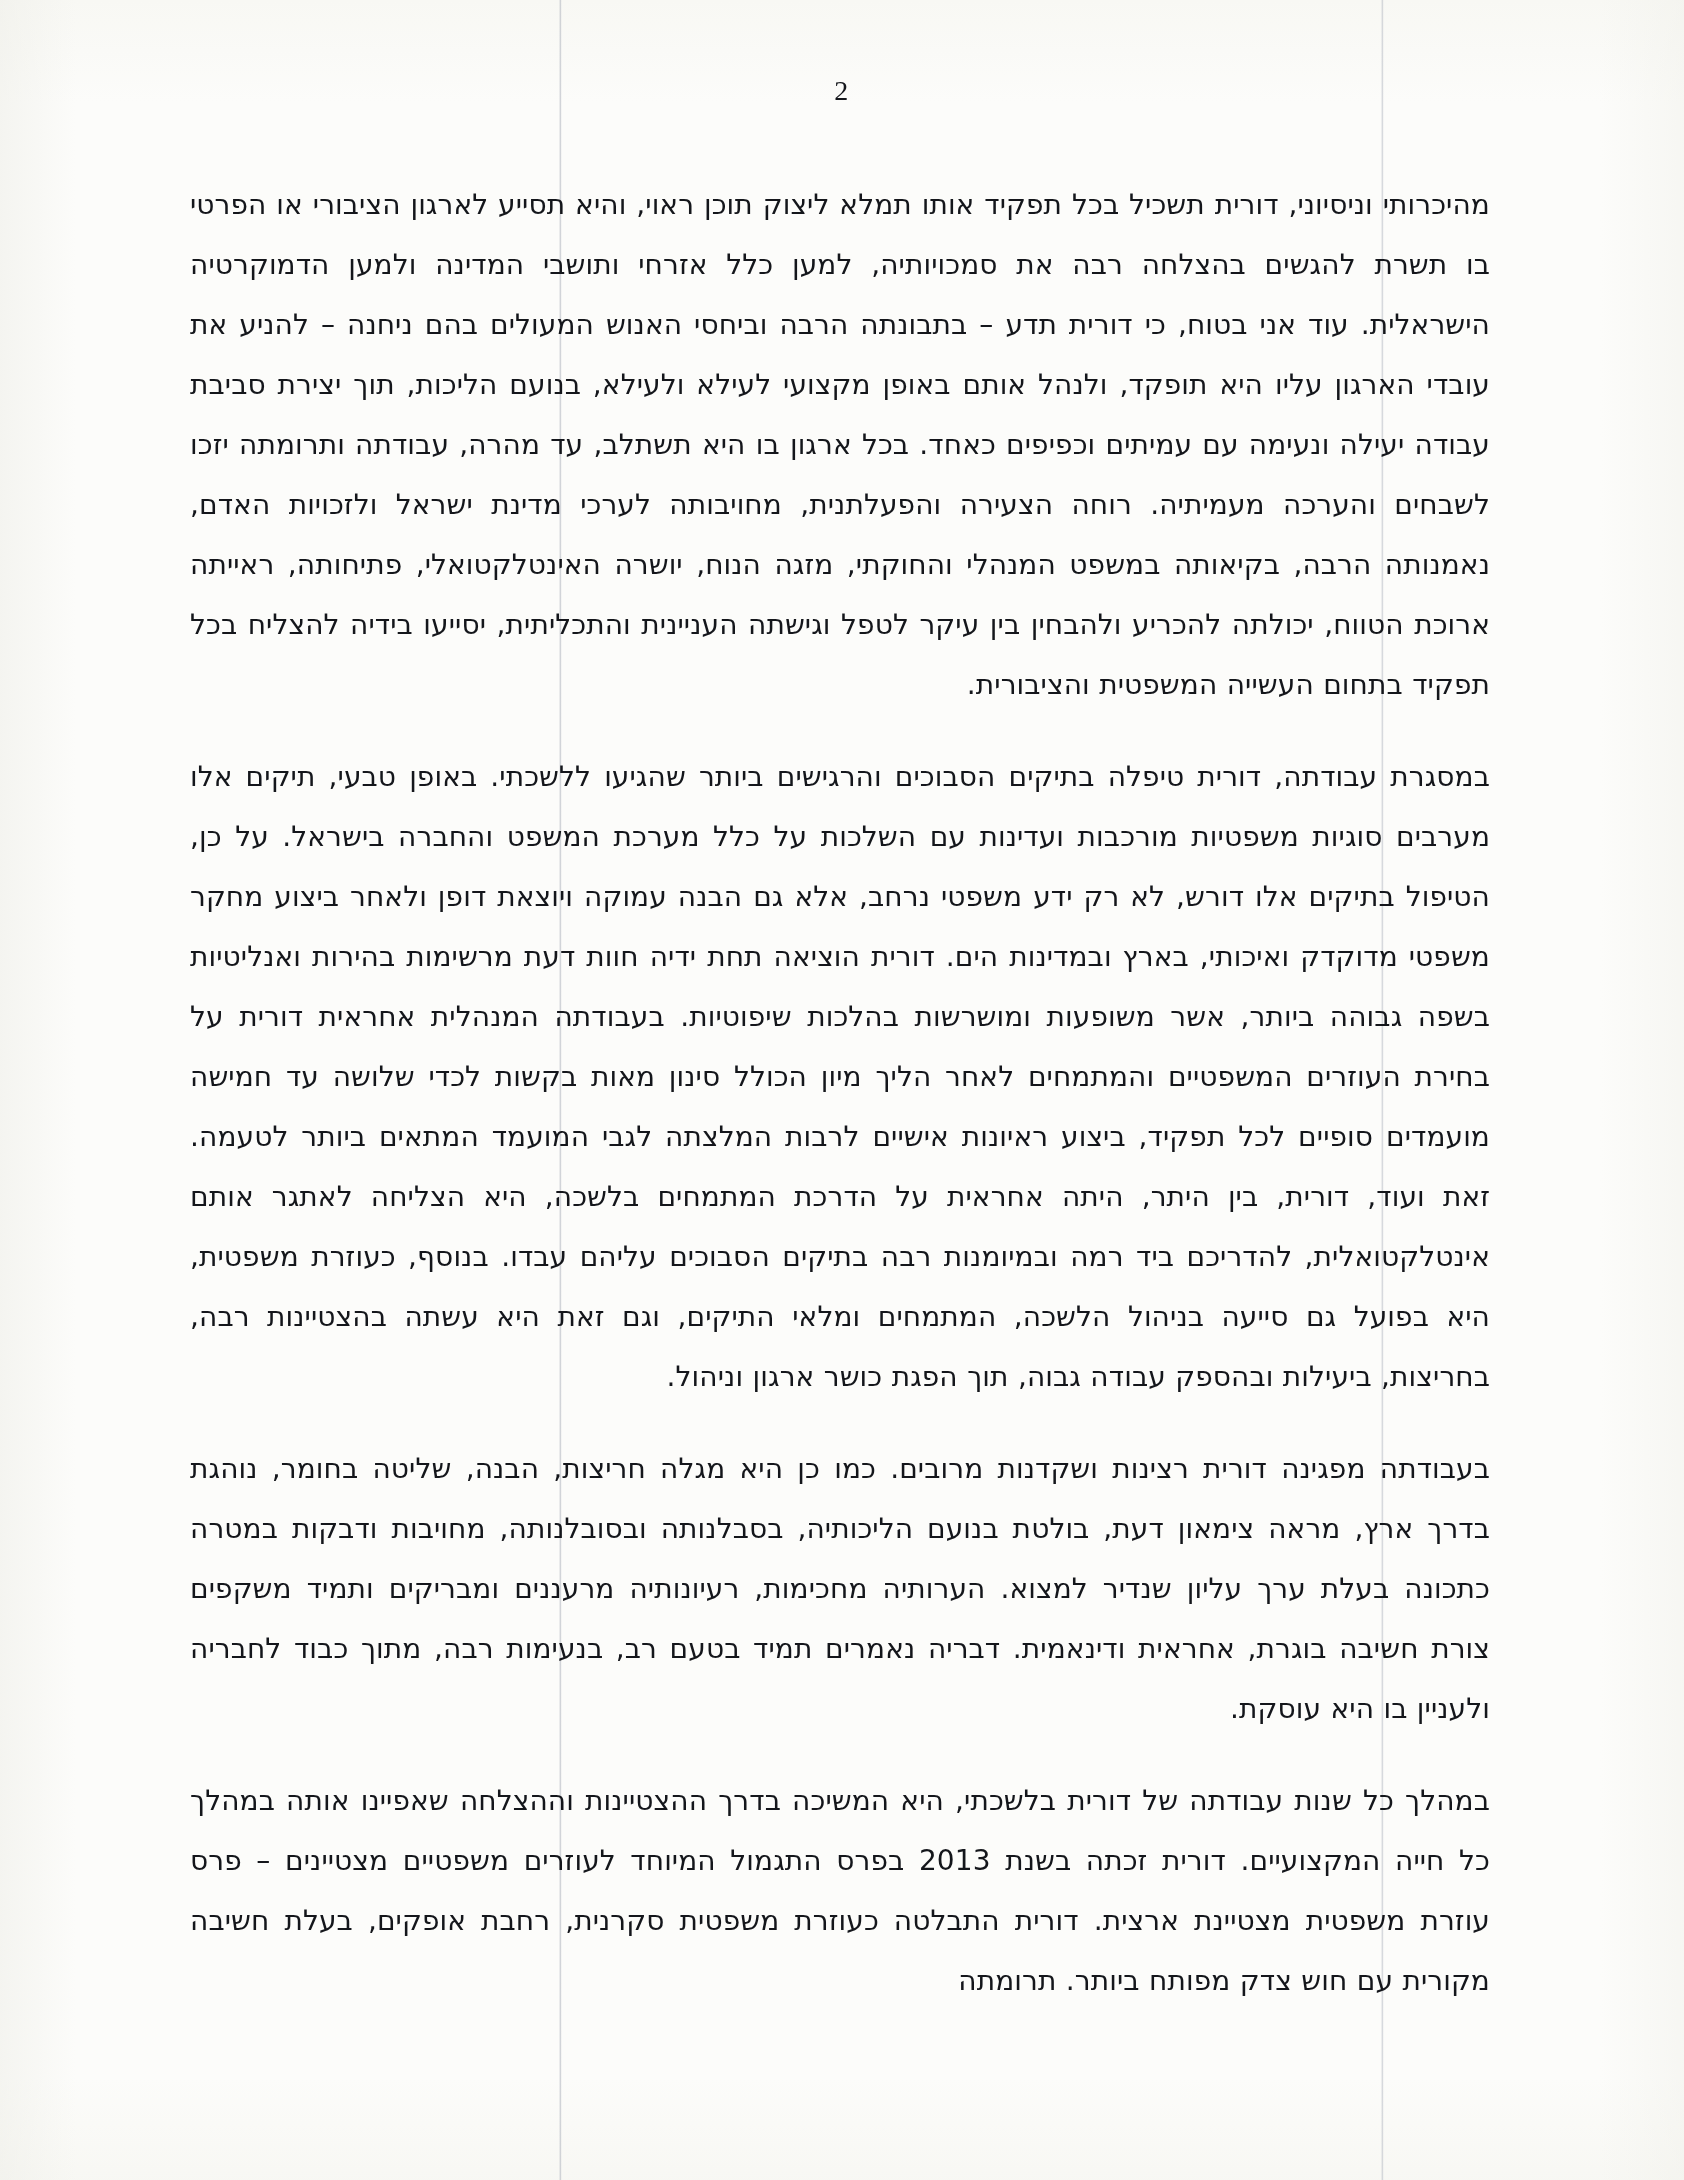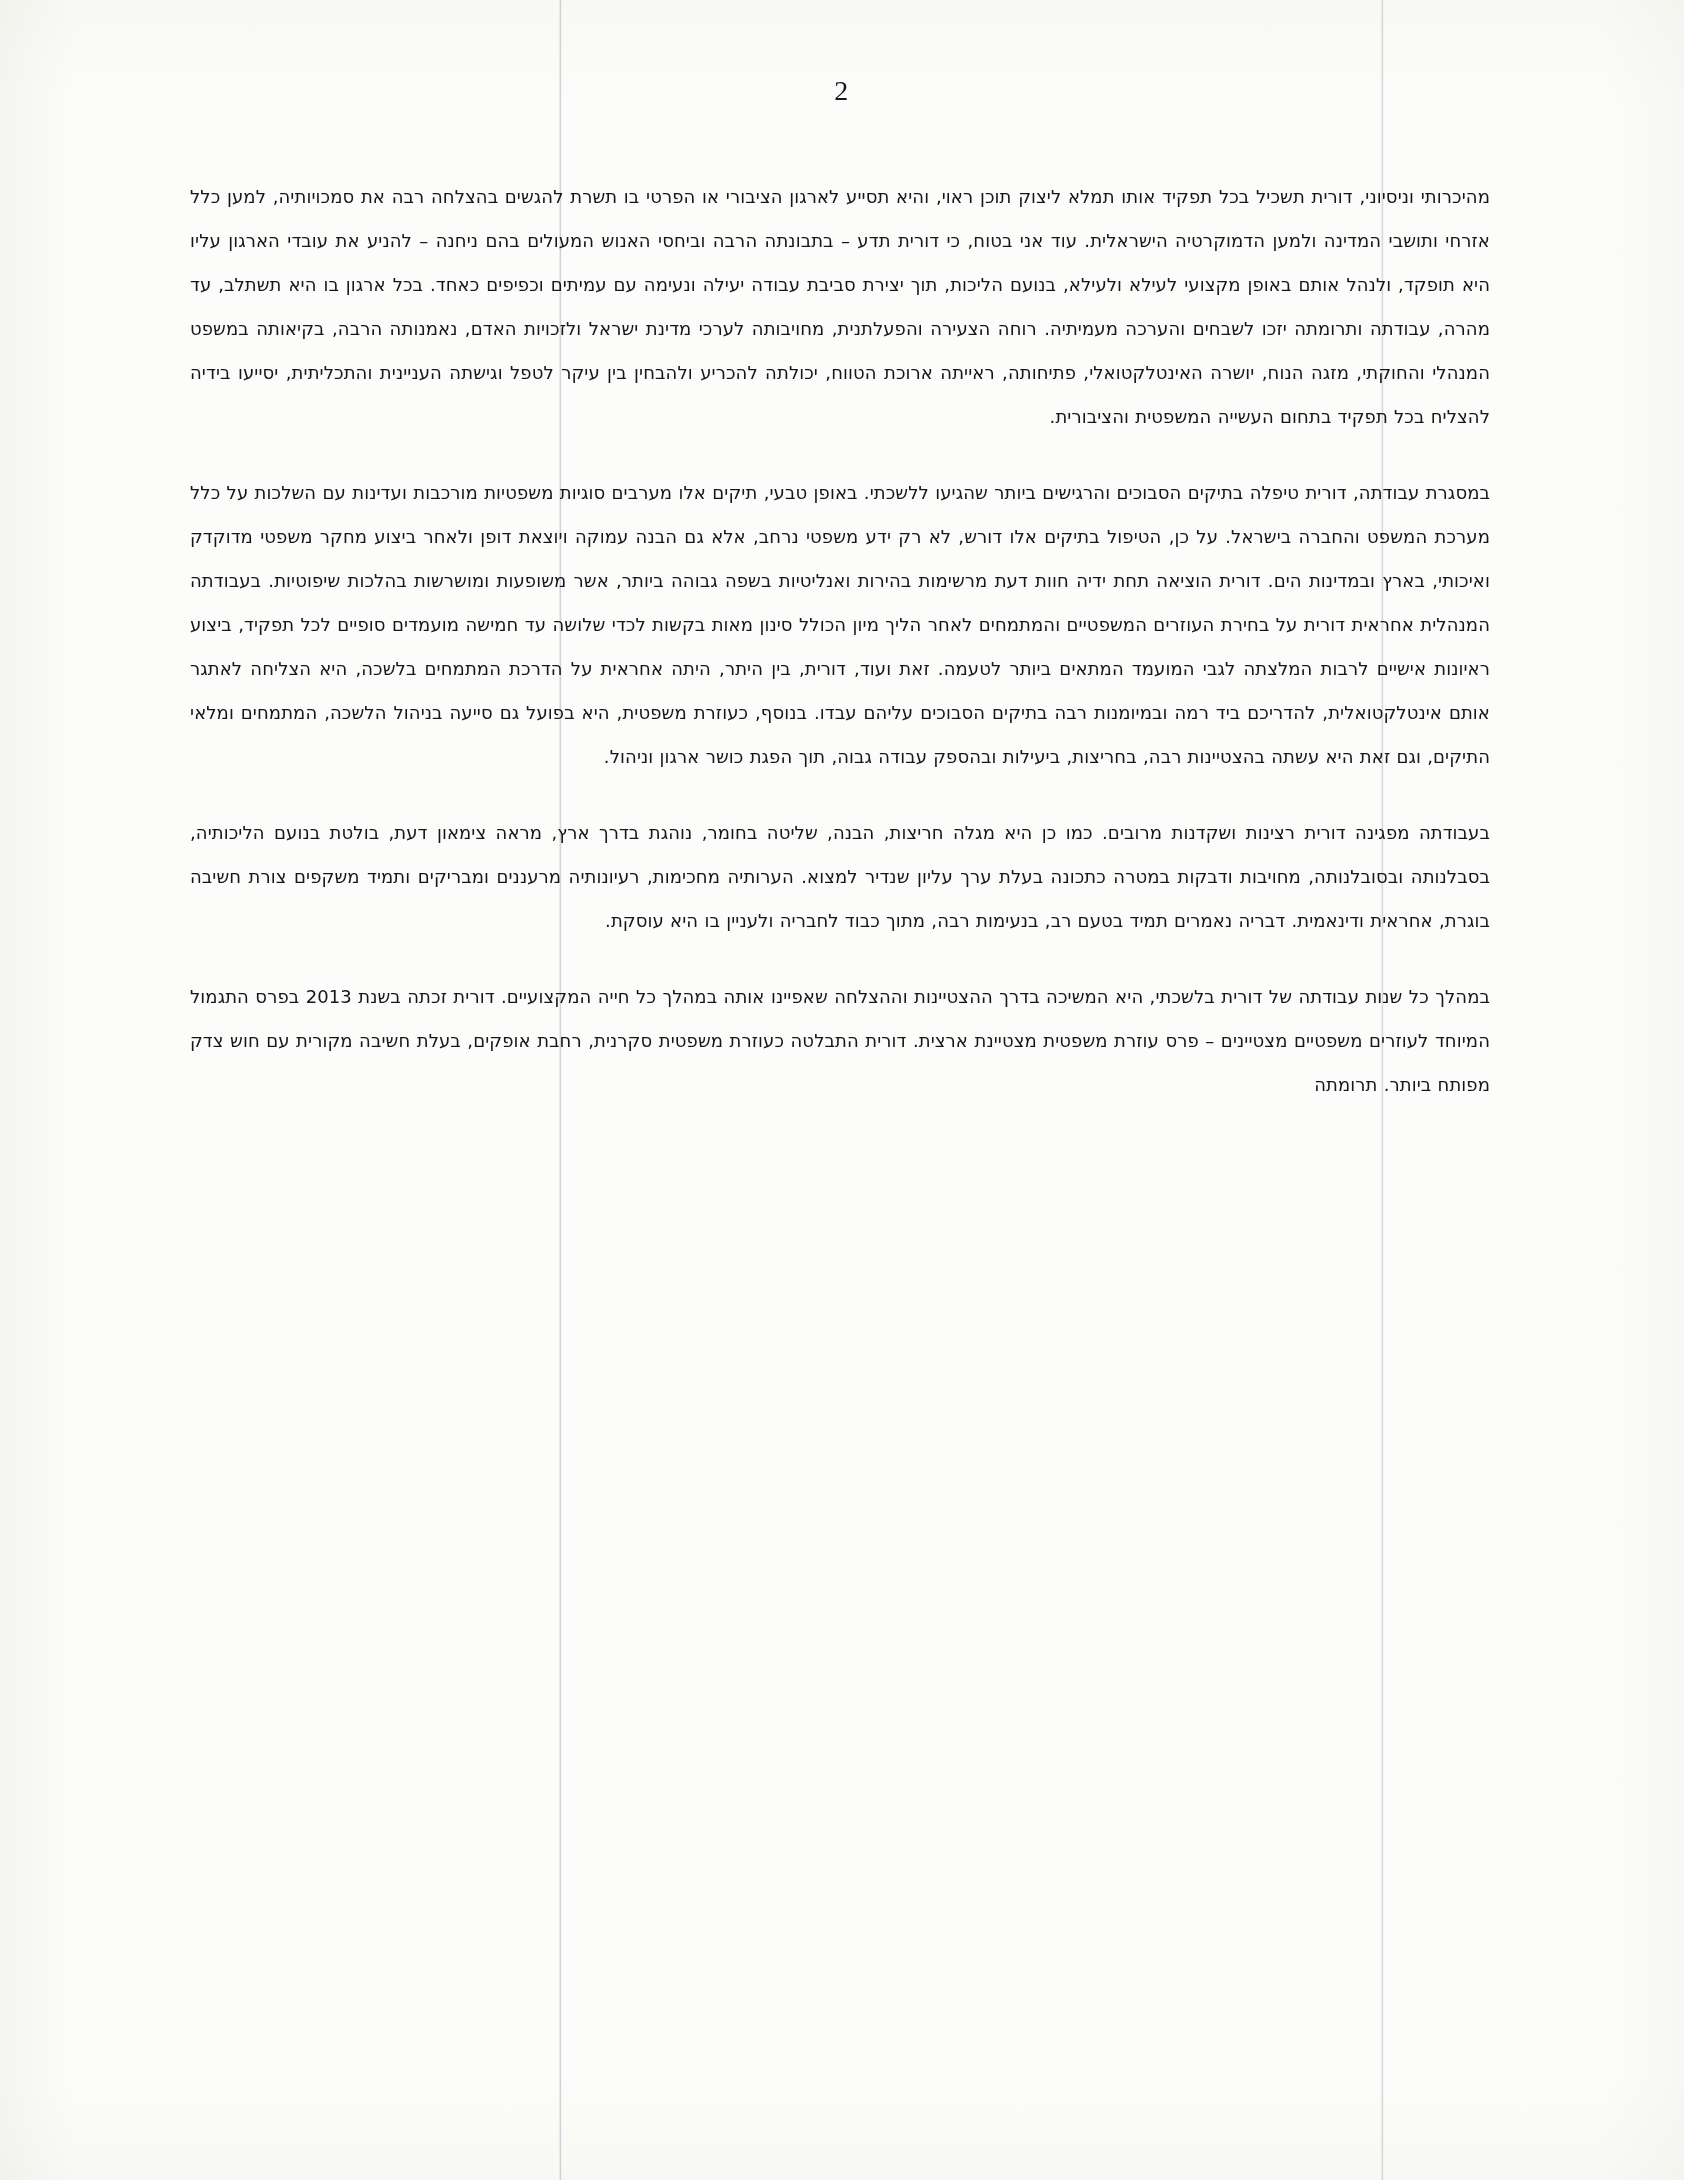--- a/index.html
+++ b/index.html
@@ -76,22 +76,22 @@
 
   .body-text {
     position: absolute;
     top: 175px;
     right: 194px;
     left: 191px;
     direction: rtl;
     text-align: justify;
     text-align-last: right;
     color: #14161b;
-    font-size: 18px;
-    line-height: 44px;
+    font-size: 28px;
+    line-height: 60px;
     font-weight: 400;
     letter-spacing: 0.1px;
   }
 
   .para {
     margin: 0 0 32px 0;
     direction: rtl;
     text-align: justify;
     text-align-last: right;
     text-justify: inter-word;

